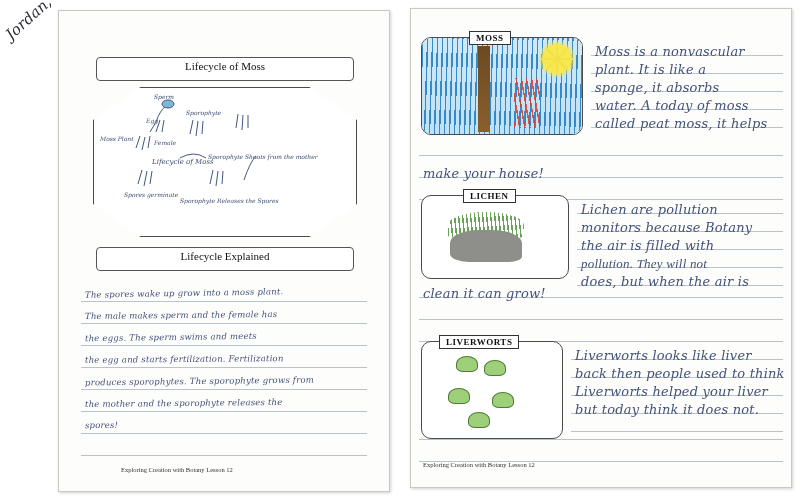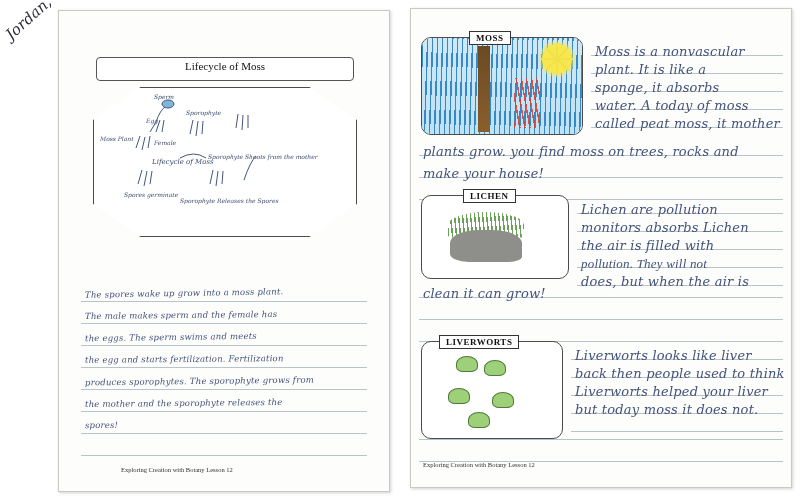--- a/index.html
+++ b/index.html
@@ -218,20 +218,23 @@
     <span class="diagram-label" style="left:52px; top:30px;">Egg</span>
     <span class="diagram-label" style="left:92px; top:22px;">Sporophyte</span>
     <span class="diagram-label" style="left:60px; top:52px;">Female</span>
     <span class="diagram-label" style="left:6px;  top:48px;">Moss Plant</span>
     <span class="diagram-label" style="left:58px; top:70px; font-size:7px;">Lifecycle of Moss</span>
     <span class="diagram-label" style="left:114px;top:66px;">Sporophyte Shoots from the mother</span>
     <span class="diagram-label" style="left:30px; top:104px;">Spores germinate</span>
     <span class="diagram-label" style="left:86px; top:110px;">Sporophyte Releases the Spores</span>
   </div>
 
+  <div class="title-box" id="title-explained">
+    <span>Lifecycle Explained</span>
+  </div>
 
   <div class="rule" style="left:22px; top:290px; width:286px;"></div>
   <div class="rule" style="left:22px; top:312px; width:286px;"></div>
   <div class="rule" style="left:22px; top:334px; width:286px;"></div>
   <div class="rule" style="left:22px; top:356px; width:286px;"></div>
   <div class="rule" style="left:22px; top:378px; width:286px;"></div>
   <div class="rule" style="left:22px; top:400px; width:286px;"></div>
   <div class="rule" style="left:22px; top:422px; width:286px;"></div>
   <div class="rule" style="left:22px; top:444px; width:286px;"></div>
 
@@ -287,47 +290,46 @@
         <div class="moss-sun-ray" style="left: 15px; top: 14px; transform: rotate(270deg);"></div>
         <div class="moss-sun-ray" style="left: 15px; top: 14px; transform: rotate(315deg);"></div>
       </div>
   </div>
   <span class="frame-label" style="left:58px; top:22px;">MOSS</span>
 
   <span class="line-text" style="left:184px; top:35px;">Moss is a nonvascular</span>
   <span class="line-text" style="left:184px; top:53px;">plant. It is like a</span>
   <span class="line-text" style="left:184px; top:71px;">sponge, it absorbs</span>
   <span class="line-text" style="left:184px; top:89px;">water. A today of moss</span>
-  <span class="line-text" style="left:184px; top:107px;">called peat moss, it mother</span>
-  <span class="line-text" style="left:12px;  top:135px;">plants grow. you find moss on trees, rocks and</span>
+  <span class="line-text" style="left:184px; top:107px;">called peat moss, it helps</span>
   <span class="line-text" style="left:12px;  top:157px;">make your house!</span>
 
   <div class="frame" id="lichen-art">
     <div class="lichen-grass"></div>
     <div class="lichen-rock"></div>
   </div>
   <span class="frame-label" style="left:52px; top:180px;">LICHEN</span>
 
   <span class="line-text" style="left:170px; top:193px;">Lichen are pollution</span>
-  <span class="line-text" style="left:170px; top:211px;">monitors absorbs Lichen</span>
+  <span class="line-text" style="left:170px; top:211px;">monitors because Botany</span>
   <span class="line-text" style="left:170px; top:229px;">the air is filled with</span>
   <span class="line-text" style="left:170px; top:247px;font-family:Liberation Serif, serif;">pollution. They will not</span>
   <span class="line-text" style="left:170px; top:265px;">does, but when the air is</span>
   <span class="line-text" style="left:12px;  top:277px;font-style:italic;">clean it can grow!</span>
 
   <div class="frame" id="liver-art">
     <div class="leaf" style="left:34px; top:14px;"></div>
     <div class="leaf" style="left:62px; top:18px;"></div>
     <div class="leaf" style="left:26px; top:46px;"></div>
     <div class="leaf" style="left:70px; top:50px;"></div>
     <div class="leaf" style="left:46px; top:70px;"></div>
   </div>
   <span class="frame-label" style="left:28px; top:326px;">LIVERWORTS</span>
 
   <span class="line-text" style="left:164px; top:339px;">Liverworts looks like liver</span>
   <span class="line-text" style="left:164px; top:357px;text-align:center;">back then people used to think</span>
   <span class="line-text" style="left:164px; top:375px;">Liverworts helped your liver</span>
-  <span class="line-text" style="left:164px; top:393px;">but today moss it does not.</span>
+  <span class="line-text" style="left:164px; top:393px;">but today think it does not.</span>
 
   <span class="footer-note" style="left:12px; top:452px;">Exploring Creation with Botany Lesson 12</span>
 </div>
 
 <div class="annotation">Jordan, age 11</div>
 
 </body></html>

